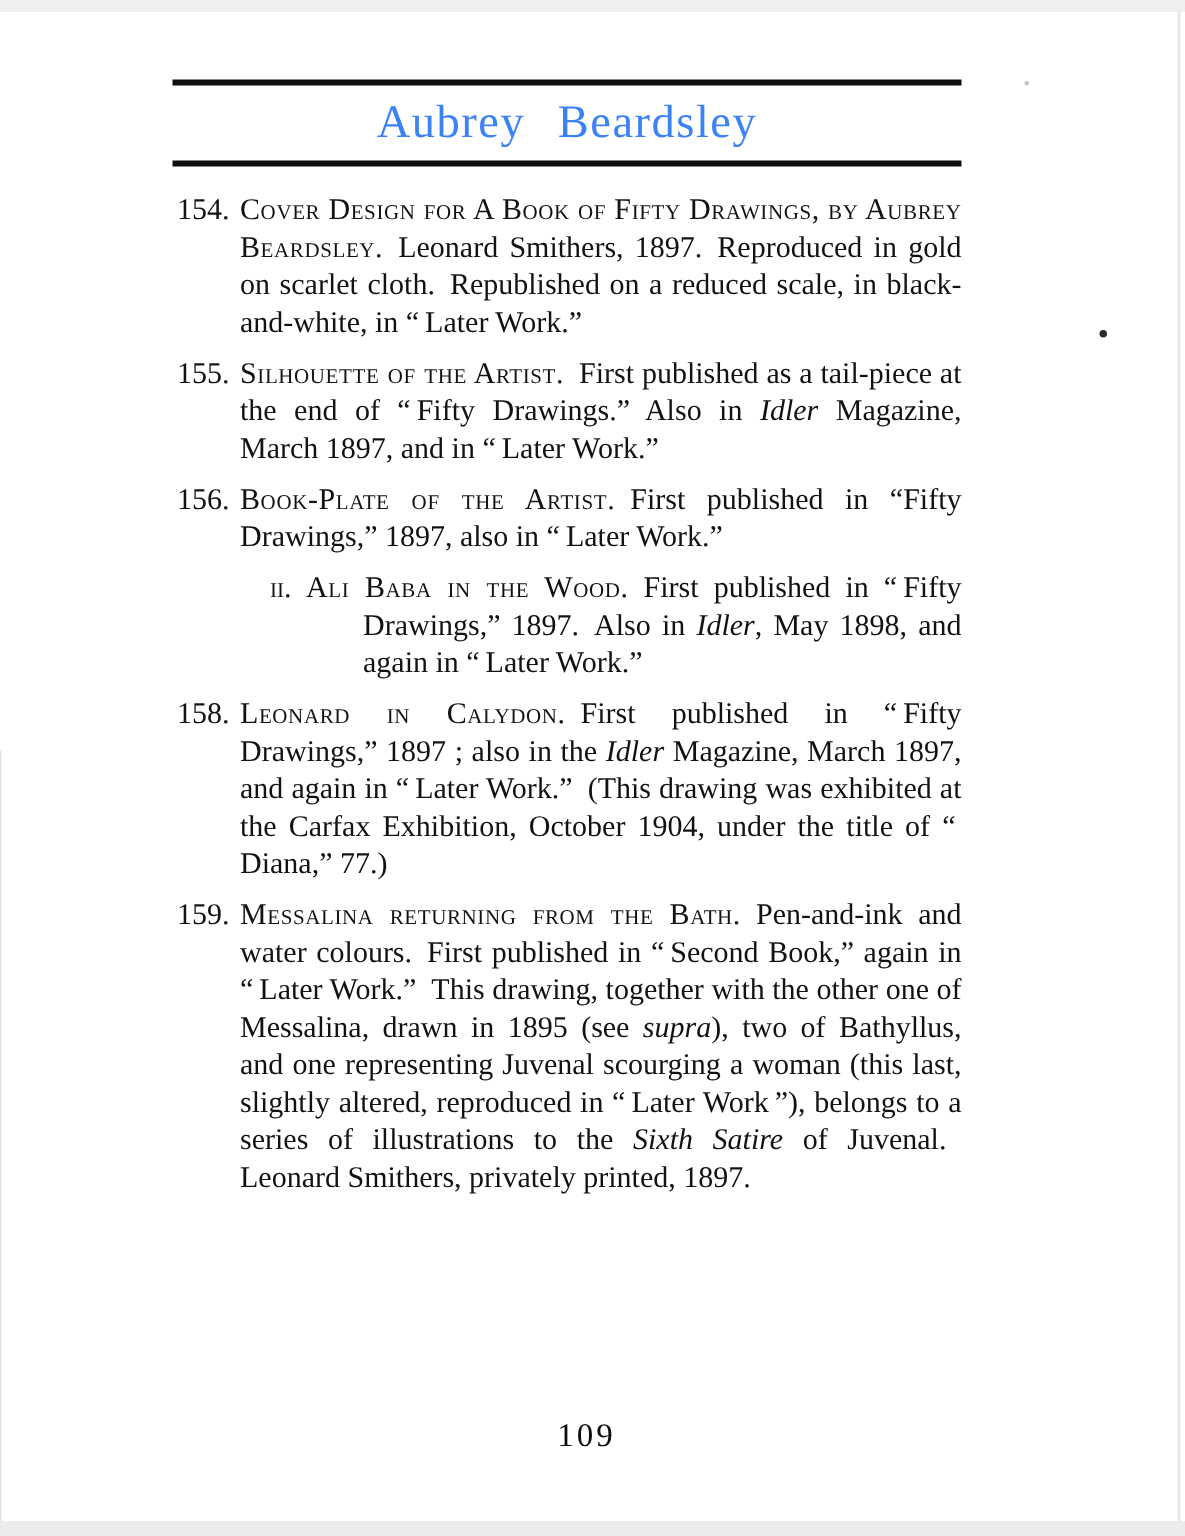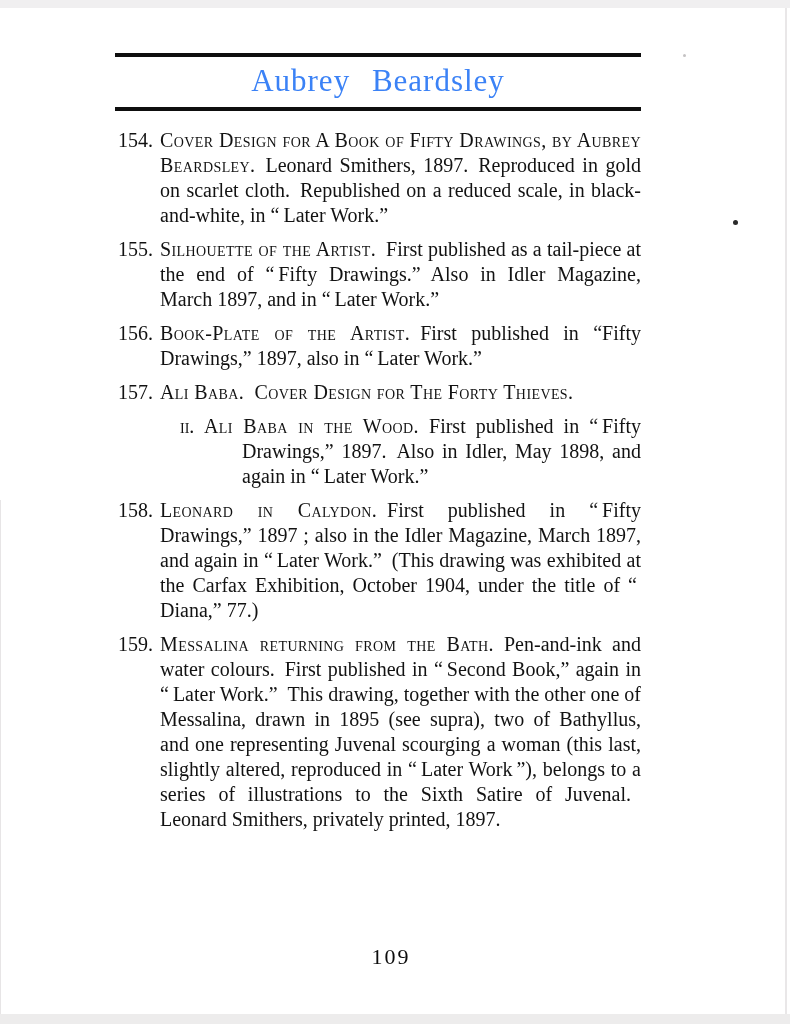--- a/index.html
+++ b/index.html
@@ -90,20 +90,21 @@
   }
   .sc {
     font-variant: small-caps;
     letter-spacing: 0.4px;
   }
   .roman {
     font-variant: small-caps;
     text-transform: lowercase;
   }
   .it {
+    font-style: italic;
   }
 
   
   .page-number {
     position: absolute;
     left: 128px; top: 944px;
     width: 526px;
     text-align: center;
     font-size: 22px;
     letter-spacing: 2px;
@@ -123,19 +124,18 @@
 <div class="header">
   <div class="rule"></div>
   <div class="page-title">Aubrey Beardsley</div>
   <div class="rule"></div>
 </div>
 
 <div class="entries">
     <div class="entry"><span class="num">154.</span><span class="sc">Cover Design for A Book of Fifty Drawings, by Aubrey Beardsley.</span><span class=""> Leonard Smithers, 1897. Reproduced in gold on scarlet cloth. Republished on a reduced scale, in black-and-white, in “ Later Work.”</span></div>
     <div class="entry"><span class="num">155.</span><span class="sc">Silhouette of the Artist.</span><span class=""> First published as a tail-piece at the end of “ Fifty Drawings.” Also in </span><span class="it">Idler</span><span class=""> Magazine, March 1897, and in “ Later Work.”</span></div>
     <div class="entry"><span class="num">156.</span><span class="sc">Book-Plate of the Artist.</span><span class=""> First published in “Fifty Drawings,” 1897, also in “ Later Work.”</span></div>
-    <div class="entry"><span class="num">157.</span><span class="sc">Ali Baba. Cover Design for The Forty Thieves.</span></div>
     <div class="entry sub"><span class="num roman">II.</span><span class="sc">Ali Baba in the Wood.</span><span class=""> First published in “ Fifty Drawings,” 1897. Also in </span><span class="it">Idler</span><span class="">, May 1898, and again in “ Later Work.”</span></div>
     <div class="entry"><span class="num">158.</span><span class="sc">Leonard in Calydon.</span><span class=""> First published in “ Fifty Drawings,” 1897 ; also in the </span><span class="it">Idler</span><span class=""> Magazine, March 1897, and again in “ Later Work.” (This drawing was exhibited at the Carfax Exhibition, October 1904, under the title of “ Diana,” 77.)</span></div>
     <div class="entry"><span class="num">159.</span><span class="sc">Messalina returning from the Bath.</span><span class=""> Pen-and-ink and water colours. First published in “ Second Book,” again in “ Later Work.” This drawing, together with the other one of Messalina, drawn in 1895 (see </span><span class="it">supra</span><span class="">), two of Bathyllus, and one representing Juvenal scourging a woman (this last, slightly altered, reproduced in “ Later Work ”), belongs to a series of illustrations to the </span><span class="it">Sixth Satire</span><span class=""> of Juvenal. Leonard Smithers, privately printed, 1897.</span></div>
   </div>
 
 <div class="page-number">109</div>
 
 </body></html>

